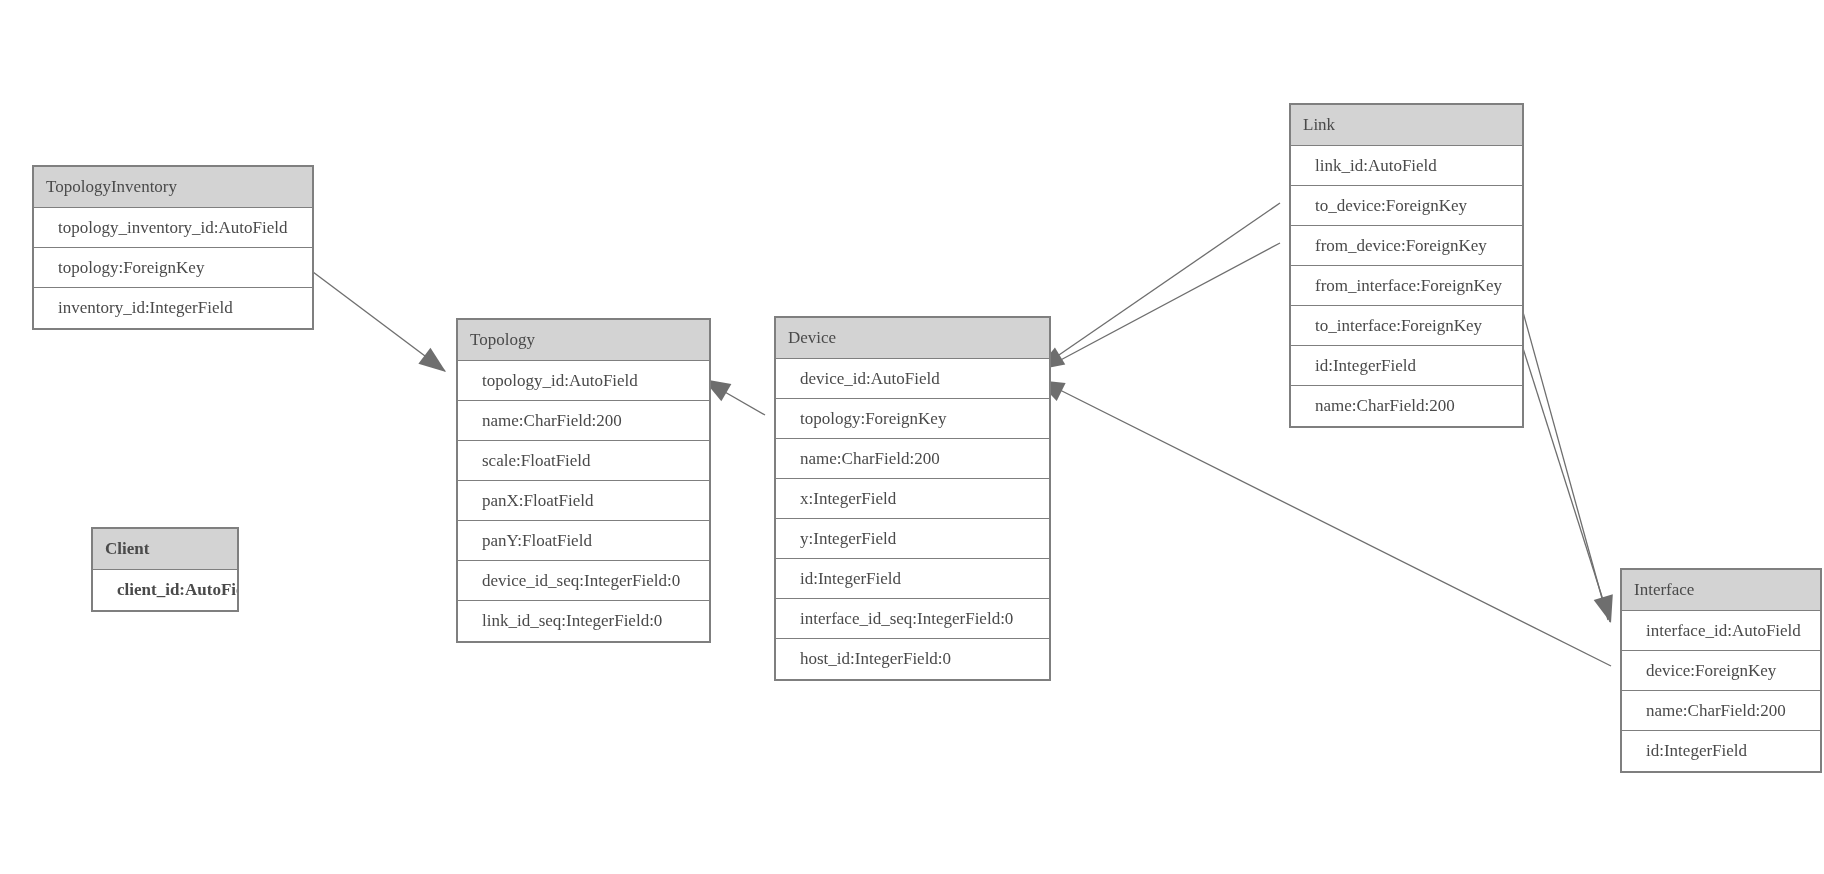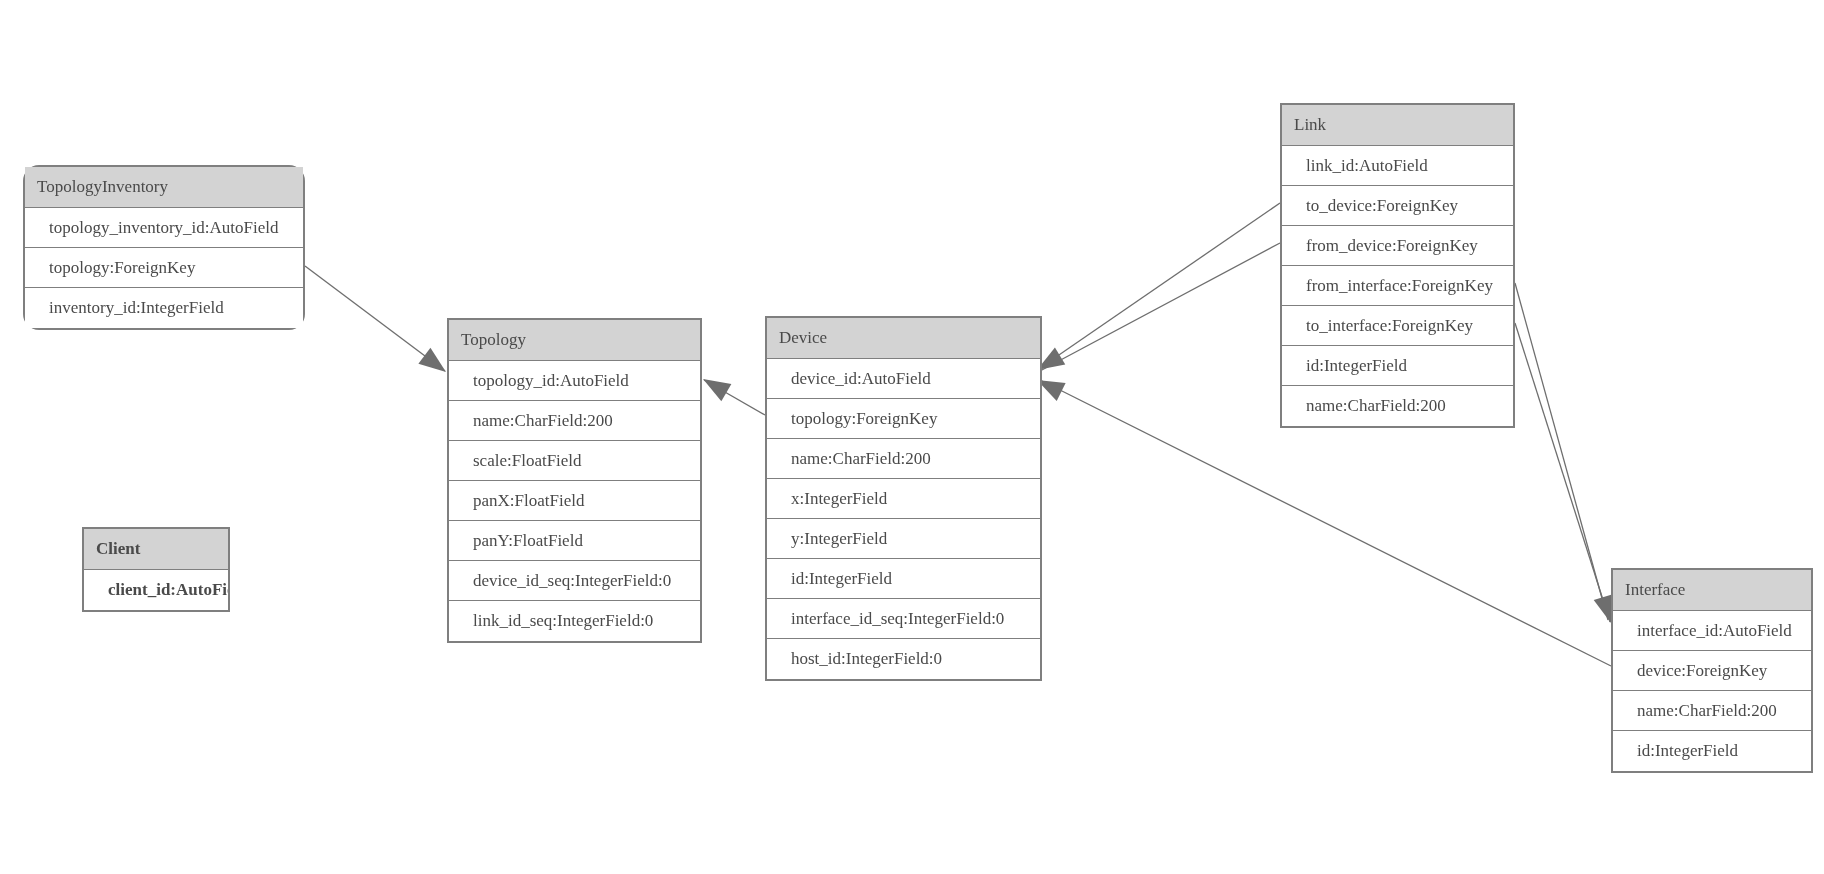--- a/index.html
+++ b/index.html
@@ -20,20 +20,21 @@
     left: 0;
     top: 0;
     width: 1824px;
     height: 874px;
   }
   .entity {
     position: absolute;
     box-sizing: border-box;
     background: #c2410c;
     border: 2px solid var(--border, #7f7f7f);
+    margin-left: 9px;
   }
   .entity-header {
     box-sizing: border-box;
     height: 41px;
     line-height: 40px;
     padding-left: 12px;
     background: var(--header-fill, #d3d3d3);
     border-bottom: 1px solid var(--border, #7f7f7f);
     font-size: 17px;
     color: var(--text, #4a4a4a);
@@ -68,21 +69,21 @@
       <line x1="1515" y1="283" x2="1608" y2="620" stroke="#6e6e6e" stroke-width="1.3"></line>
       <line x1="1515" y1="323" x2="1610" y2="622" stroke="#6e6e6e" stroke-width="1.3"></line>
       <line x1="1611" y1="666" x2="1040" y2="380" stroke="#6e6e6e" stroke-width="1.3"></line>
       <polygon points="446,372 418.40931478568365,363.76871277353865 430.4274476507649,347.7823284907418" fill="#6e6e6e"></polygon>
       <polygon points="703,379 731.3706567323375,383.9097695033347 721.3279463846075,401.20554843553646" fill="#6e6e6e"></polygon>
       <polygon points="1037,370 1054.9258340889337,347.4685892093721 1065.27781841843,364.58105310098824" fill="#6e6e6e"></polygon>
       <polygon points="1037,380 1065.626008372568,383.0905735153301 1056.706694291999,400.99157450220673" fill="#6e6e6e"></polygon>
       <polygon points="1611,623 1593.663344237497,600.0121691546924 1612.8198699419202,594.2652114433654" fill="#6e6e6e"></polygon>
     </svg>
 
-    <div class="entity" style="left: 23px; top: 165px; width: 282px; border-radius: 16px;">
+    <div class="entity" style="left: 23px; top: 165px; width: 282px;">
       <div class="entity-header">TopologyInventory</div>
     <div class="entity-row">topology_inventory_id:AutoField</div>
       <div class="entity-row">topology:ForeignKey</div>
       <div class="entity-row">inventory_id:IntegerField</div>
     </div>
 
     <div class="entity" style="left: 447px; top: 318px; width: 255px;">
       <div class="entity-header">Topology</div>
     <div class="entity-row">topology_id:AutoField</div>
       <div class="entity-row">name:CharField:200</div>

